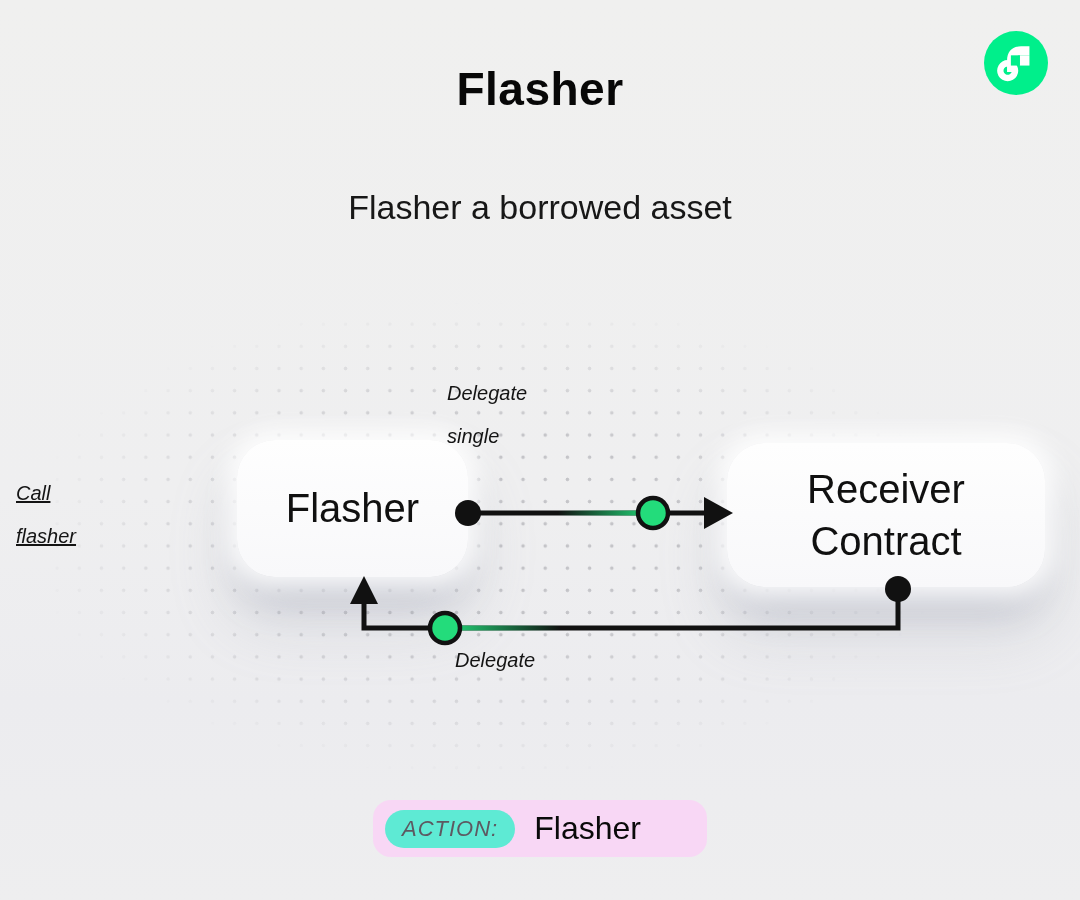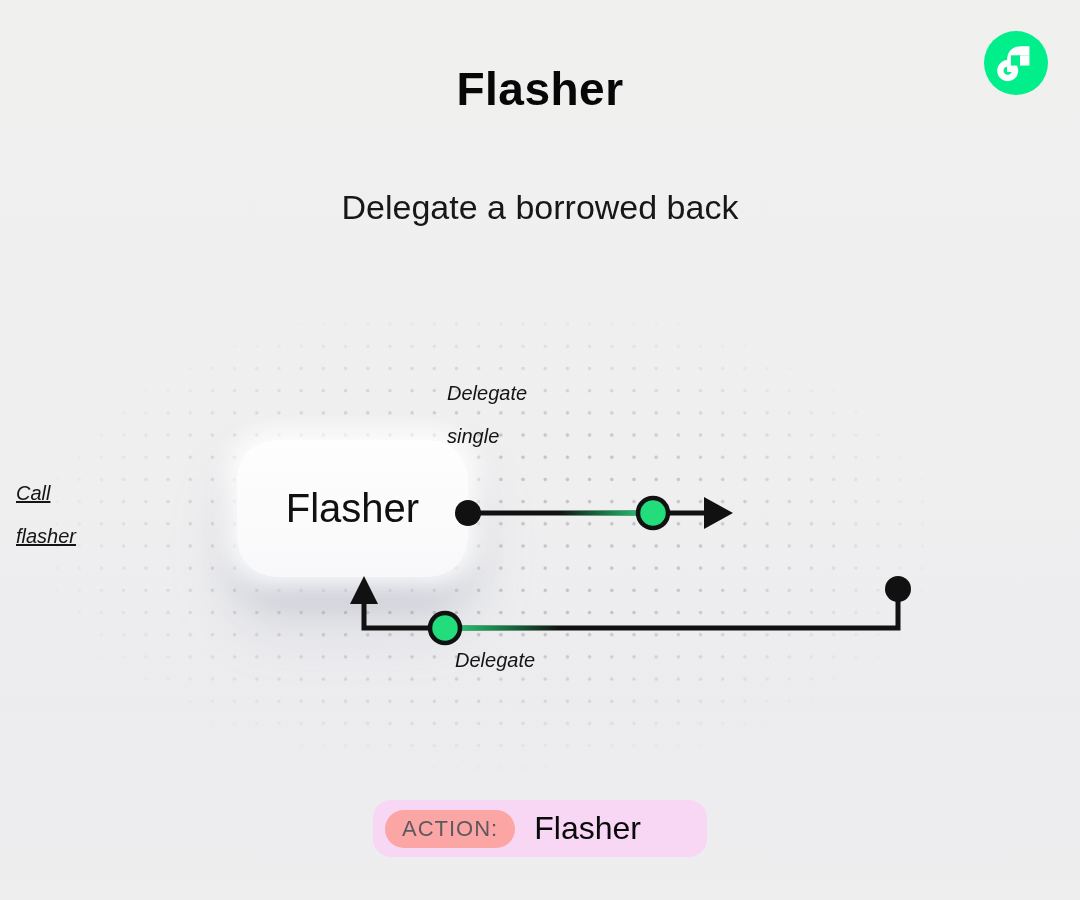--- a/index.html
+++ b/index.html
@@ -52,53 +52,59 @@
   .lbl-delegate{left:447px;top:372px;width:300px;}
   .lbl-call{left:16px;top:472px;width:240px;text-decoration:underline;}
   .lbl-repayment{left:455px;top:639px;width:300px;}
   .action-badge{
     position:absolute;left:373px;top:800px;width:334px;height:57px;
     background:#f8d7f5;border-radius:18px;
     display:flex;align-items:center;
   }
   .action-tag{
     margin-left:12px;height:38px;padding:0 17px;
-    background:#fca5a5;border-radius:999px;
+    background:#5eead4;border-radius:999px;
     display:flex;align-items:center;
-    font-size:22px;letter-spacing:1px;color:#5d5961;
+    font-size:22px;letter-spacing:1px;color:#5d5961;font-style:italic;
   }
   .action-value{margin-left:19px;font-size:32px;color:#0a0a0a;}
 </style>
 </head>
 <body>
 
 <div class="stage">
 
   <div class="dots"></div>
 
   <div class="title">Flasher</div>
 
   <div class="subtitle">
-    <div>Delegate a borrowed back</div>
+    <div>Flasher a borrowed asset</div>
   </div>
 
   <svg class="logo" viewBox="0 0 100 100">
     <circle cx="50" cy="50" r="50" fill="#00EF8B"></circle>
     <g fill="#ffffff">
       <path d="M36 64 V47 C36 31 45 24 58 24 H71 V38 H57 C52 38 50 40 50 44 V64 Z"></path>
       <rect x="56" y="38" width="15" height="16"></rect>
       <path fill-rule="evenodd" d="M37 45.5 a16.5 16.5 0 1 0 0.02 0 Z M37 55.5 a6.5 6.5 0 1 0 0.02 0 Z"></path>
     </g>
     <rect x="42" y="38" width="14" height="16" fill="#00EF8B"></rect>
   </svg>
 
   <div class="box box-flasher">
     <span>Flasher</span>
   </div>
 
+  <div class="box box-receiver">
+    <span>
+      <span>Receiver</span><br>
+      <span>Contract</span>
+    </span>
+  </div>
 
   <svg class="arrows" viewBox="0 0 1080 900">
     <defs>
       <linearGradient id="trailRight" x1="0" y1="0" x2="1" y2="0">
         <stop offset="0" stop-opacity="0" stop-color="#23DC7B"></stop>
         <stop offset="1" stop-color="#23DC7B"></stop>
       </linearGradient>
       <linearGradient id="trailLeft" x1="0" y1="0" x2="1" y2="0">
         <stop offset="0" stop-color="#23DC7B"></stop>
         <stop offset="1" stop-opacity="0" stop-color="#23DC7B"></stop>

